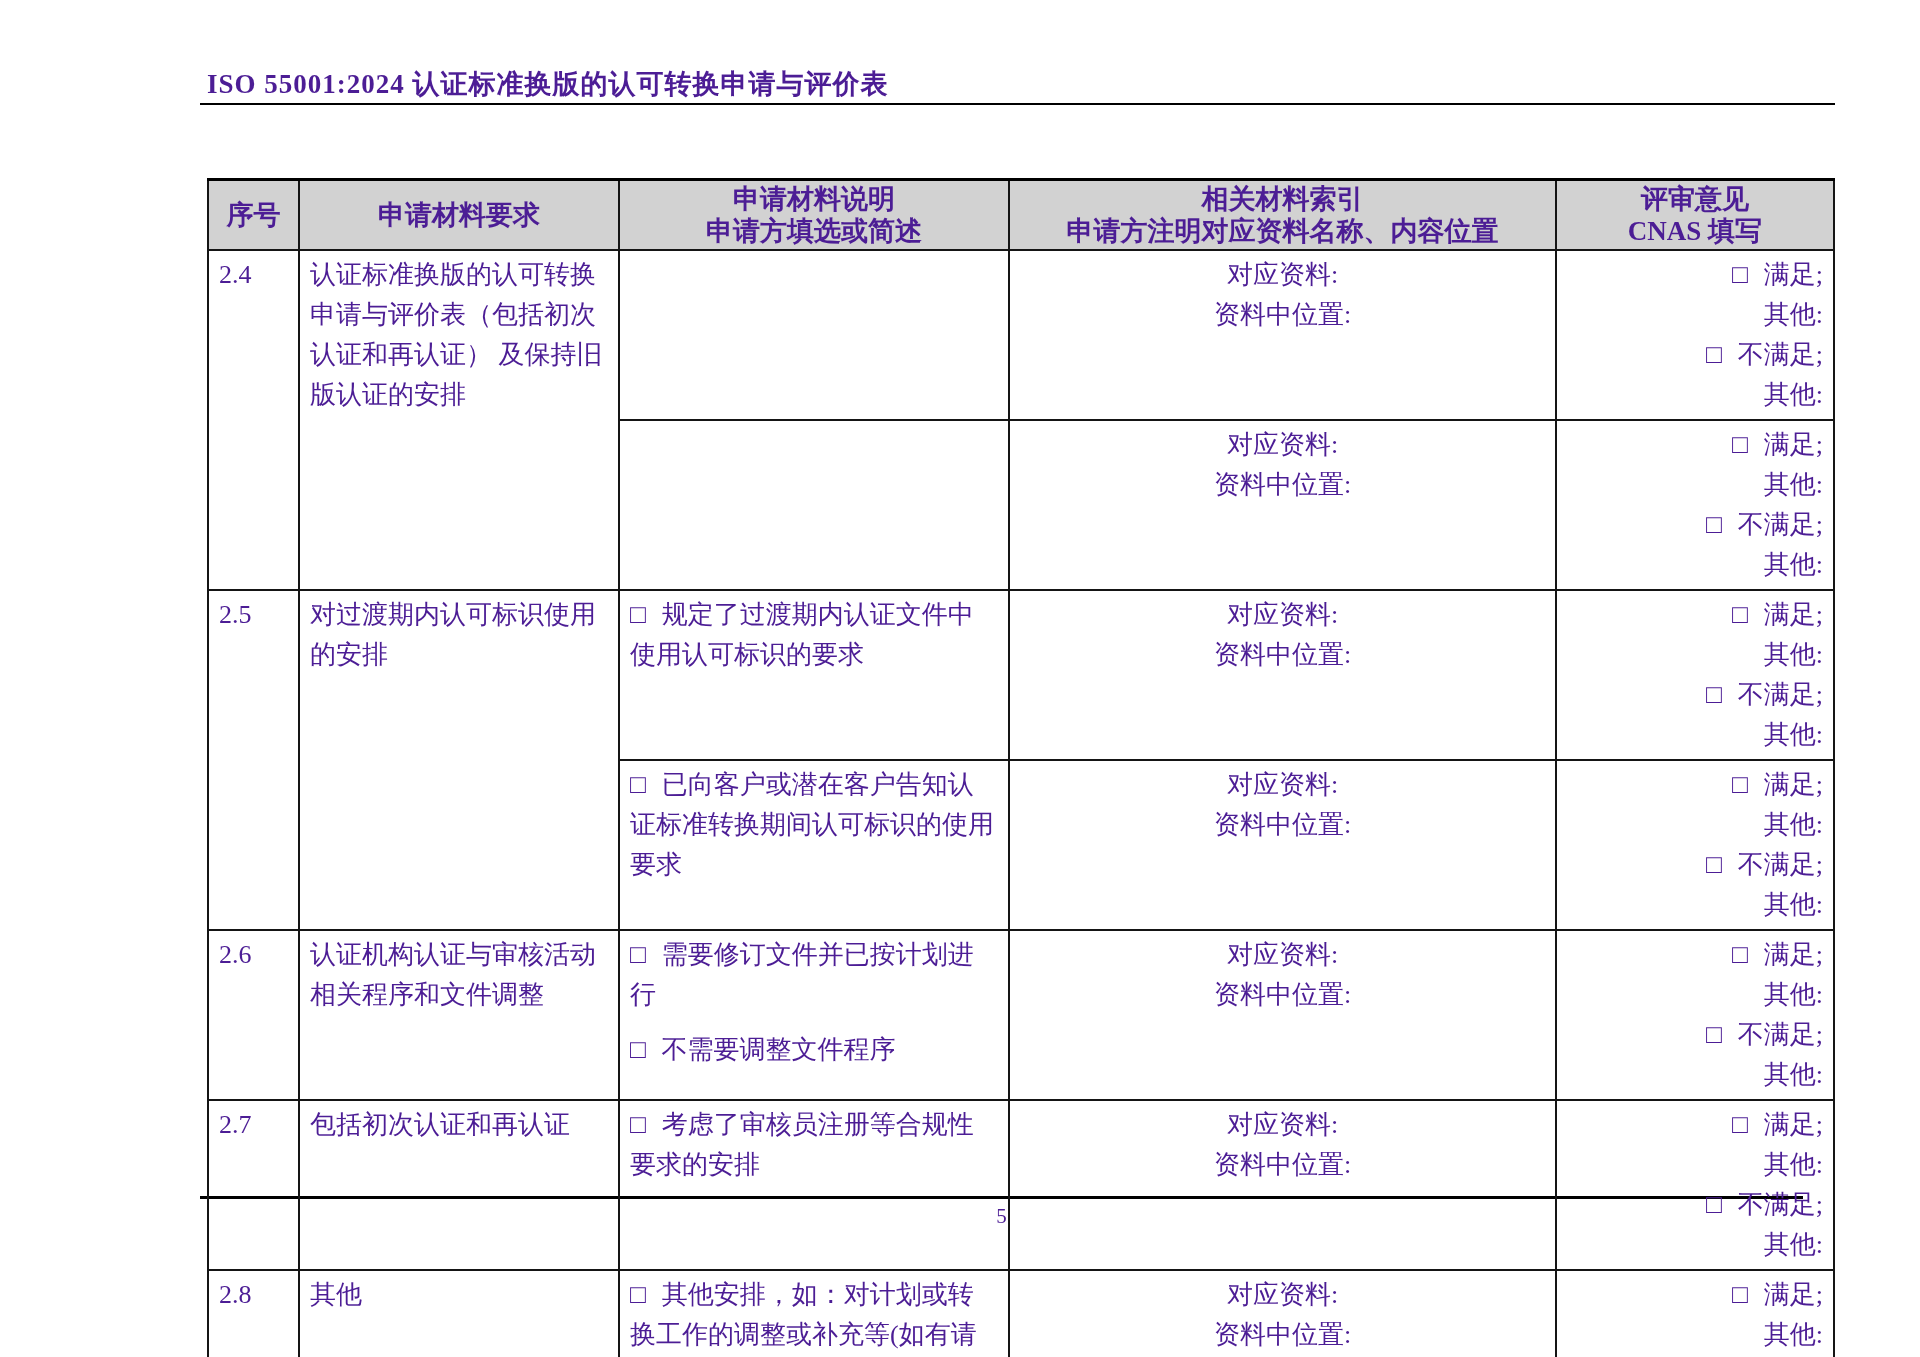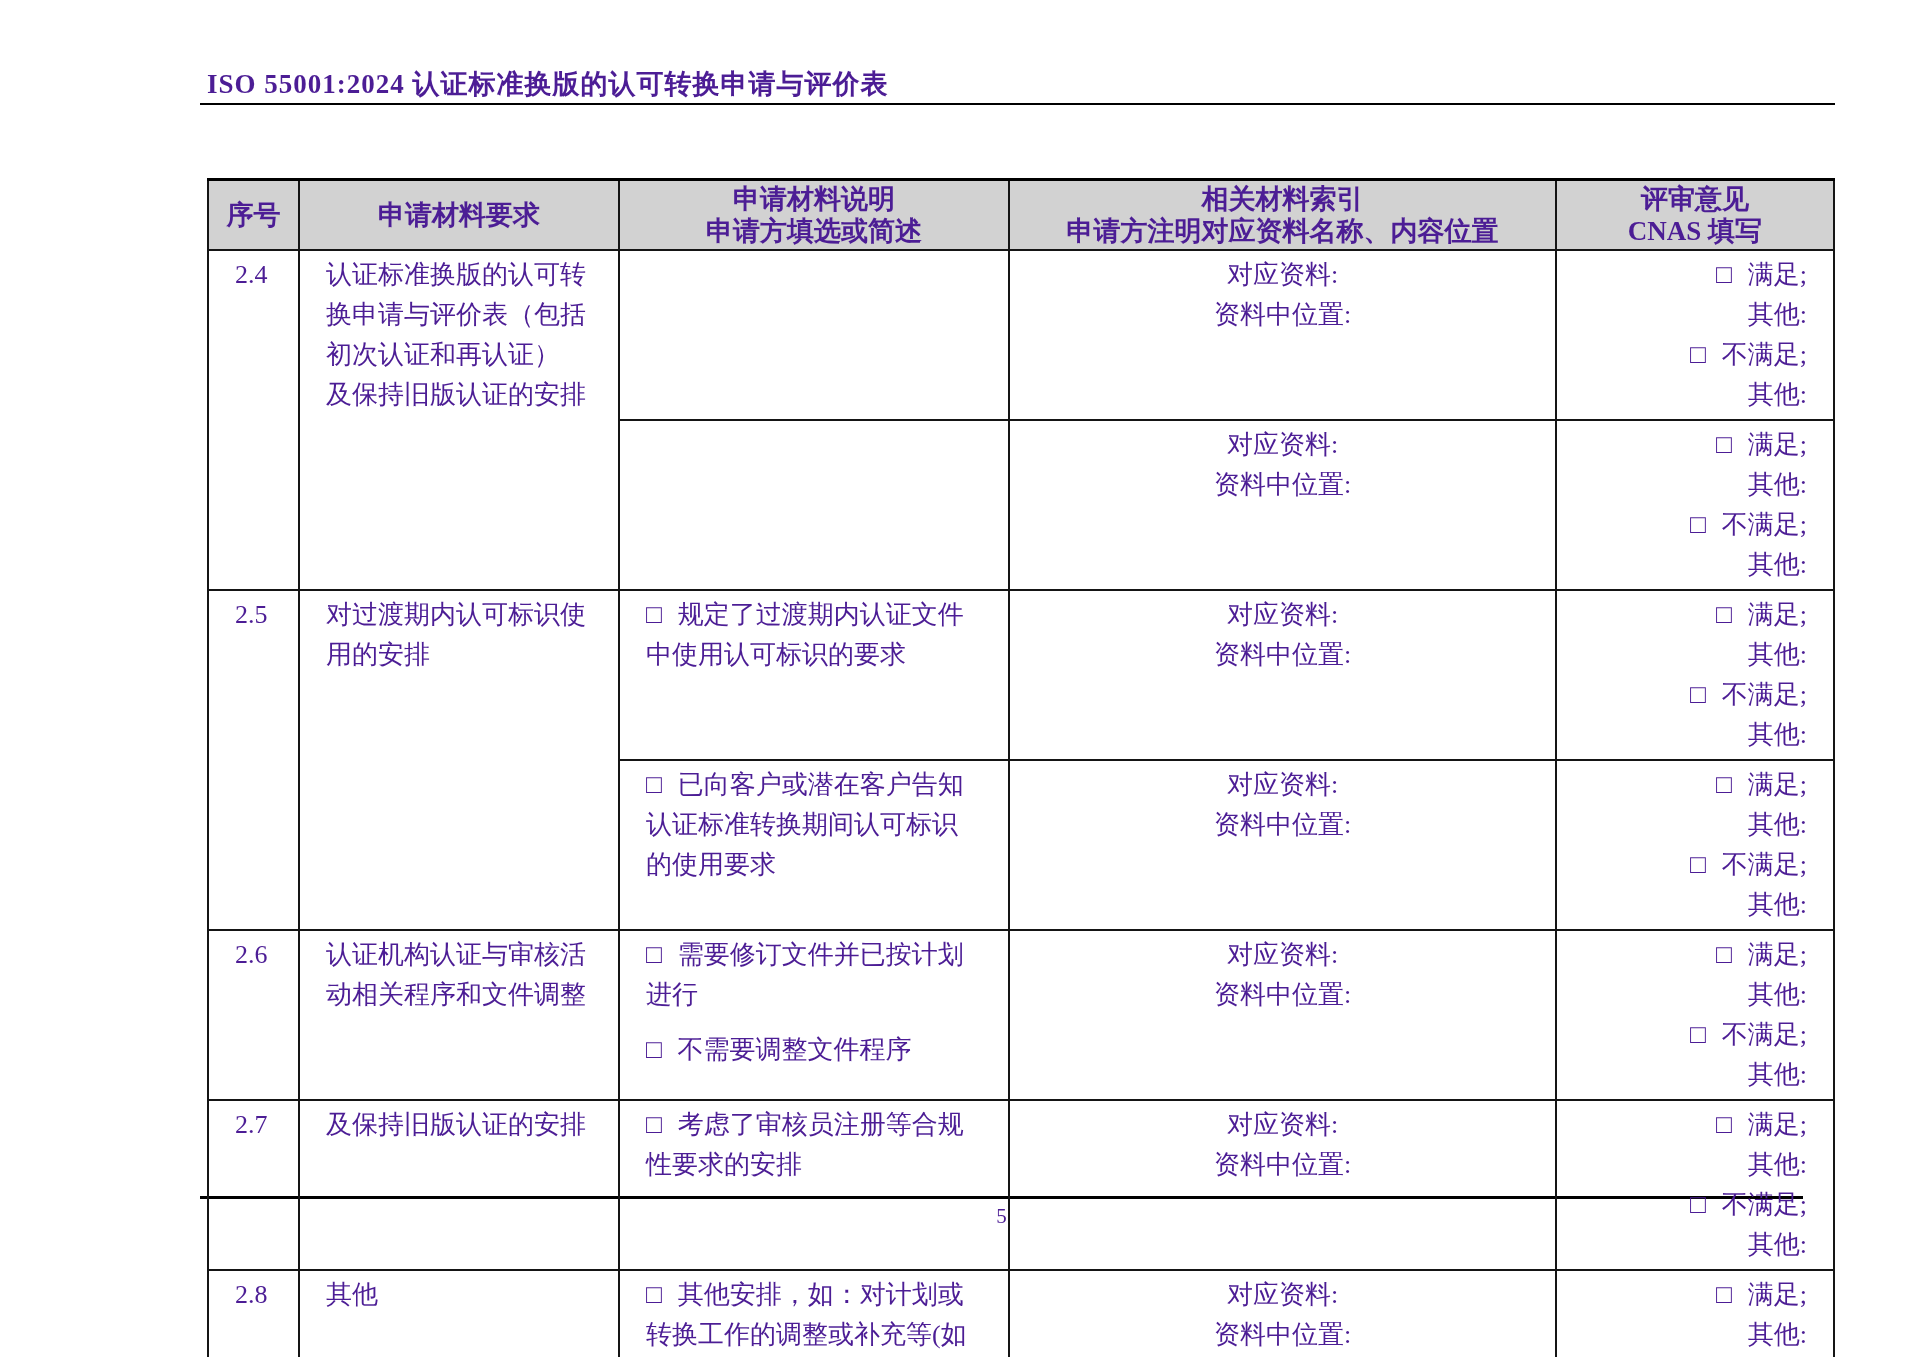--- a/index.html
+++ b/index.html
@@ -29,21 +29,21 @@
   }
   
   table.doc{
     position:absolute;left:167px;top:178px;z-index:1;
     border-collapse:collapse;table-layout:fixed;
     width:1626px;
   }
   table.doc td{
     border:2px solid #151515;
     vertical-align:top;
-    padding:4px 26px;
+    padding:4px 10px;
     font-size:26px;
     line-height:40px;
     overflow:hidden;
     background:transparent;
   }
   tr.hdr td{
     border-top:3px solid #000;
     background:#d2d2d2;
     text-align:center;vertical-align:middle;
     font-weight:bold;font-size:27px;line-height:32px;
@@ -183,21 +183,21 @@
       <td class="rev-cell">
         <div class="rev-line"><span class="cb">□</span><span>满足;</span></div>
         <div>其他:</div>
         <div class="rev-line"><span class="cb">□</span><span>不满足;</span></div>
         <div>其他:</div>
       </td>
     </tr>
 
     <tr style="height:132px">
       <td class="no-cell shade">2.7</td>
-      <td class="req-cell shade">及保持旧版认证的安排</td>
+      <td class="req-cell shade">包括初次认证和再认证</td>
       <td class="desc-cell">
         <p class="desc-opt"><span class="cb">□</span><span>考虑了审核员注册等合规性要求的安排</span></p>
       </td>
       <td class="idx-cell">
         <div>对应资料:</div>
         <div>资料中位置:</div>
       </td>
       <td class="rev-cell">
         <div class="rev-line"><span class="cb">□</span><span>满足;</span></div>
         <div>其他:</div>

